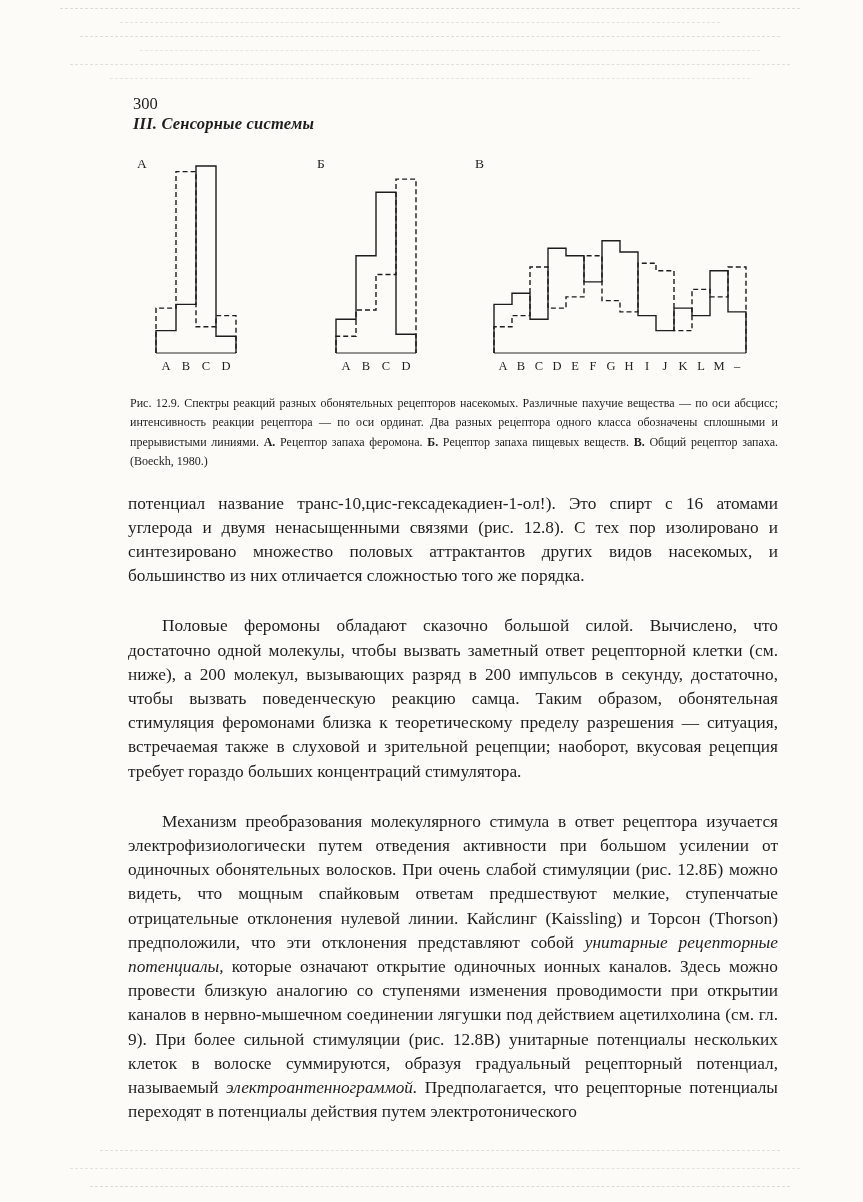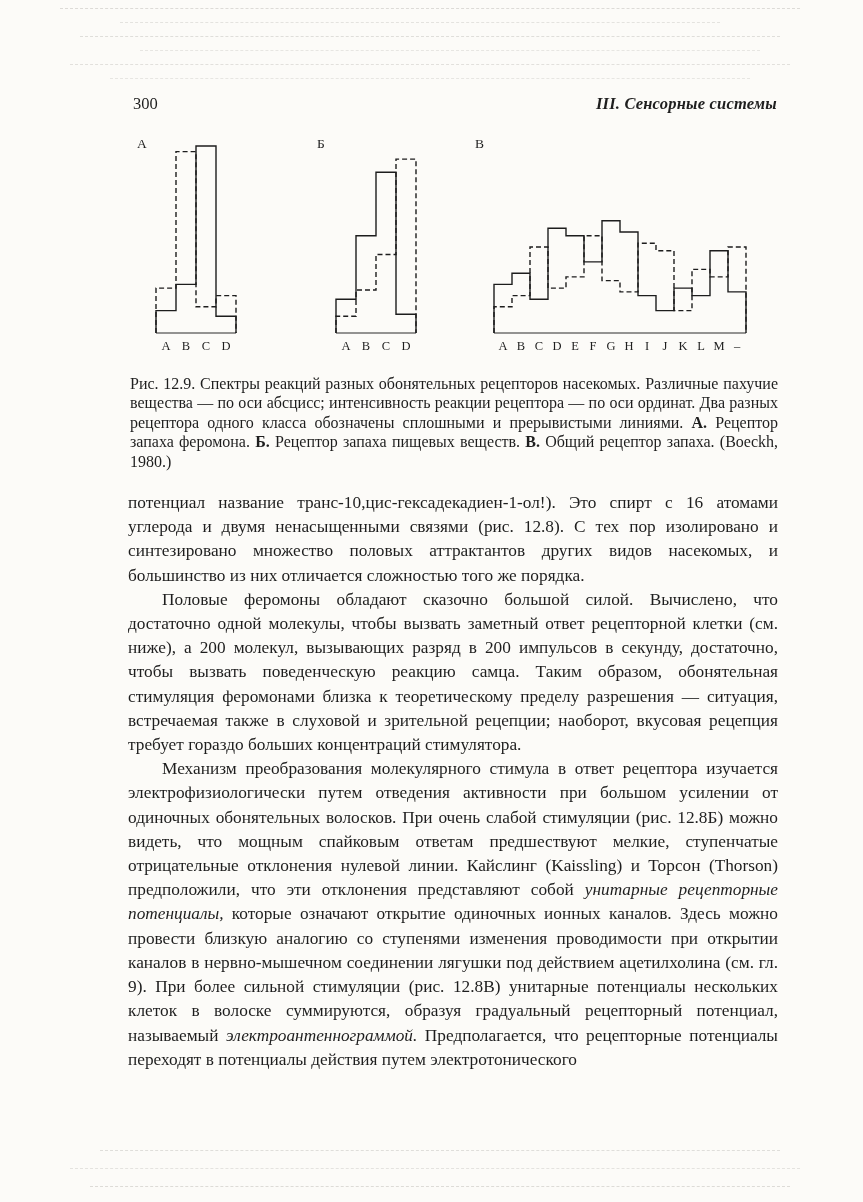--- a/index.html
+++ b/index.html
@@ -10,37 +10,38 @@
     background:#fcfbf8;
     overflow:hidden;
     font-family:"Liberation Serif", serif;
     color:#1e1e1e;
   }
   .artifact { position:absolute; border-top:1px dashed #c9c7c2; height:0; }
   .header {
     display:flex; justify-content:space-between; align-items:baseline;
     padding:0 86px 0 133px; margin-top:94px;
     font-size:16.5px;
+    flex-direction:column;
   }
   .running-head { font-style:italic; font-weight:700; letter-spacing:0.2px; }
   .figure { display:flex; align-items:flex-start; padding-left:152px; margin-top:28px; }
   .chart-panel { position:relative; }
   .panel-letter { position:absolute; top:-6px; left:-15px; font-size:13.5px; }
   svg { display:block; }
   svg text.tick { font-size:12.5px; font-family:"Liberation Serif", serif; fill:#1e1e1e; }
   .caption {
     width:648px; margin:16px 0 0 130px;
-    font-size:16px; line-height:19.4px; text-align:justify;
+    font-size:12px; line-height:19.4px; text-align:justify;
   }
   .body-text {
     width:650px; margin:20px 0 0 128px;
     font-size:17.3px; line-height:24.2px; text-align:justify;
   }
   .bp { margin:0; }
-  .bp.indent { text-indent:34px; }
+  .bp.indent { text-indent:34px;margin-top:26px; }
 </style>
 </head>
 <body>
 
 <div class="page">
 
   <div class="artifact" style="top:8px;   left:60px;  width:740px; opacity:.6;"></div>
   <div class="artifact" style="top:22px;  left:120px; width:600px; opacity:.45;"></div>
   <div class="artifact" style="top:36px;  left:80px;  width:700px; opacity:.55;"></div>
   <div class="artifact" style="top:50px;  left:140px; width:620px; opacity:.4;"></div>

